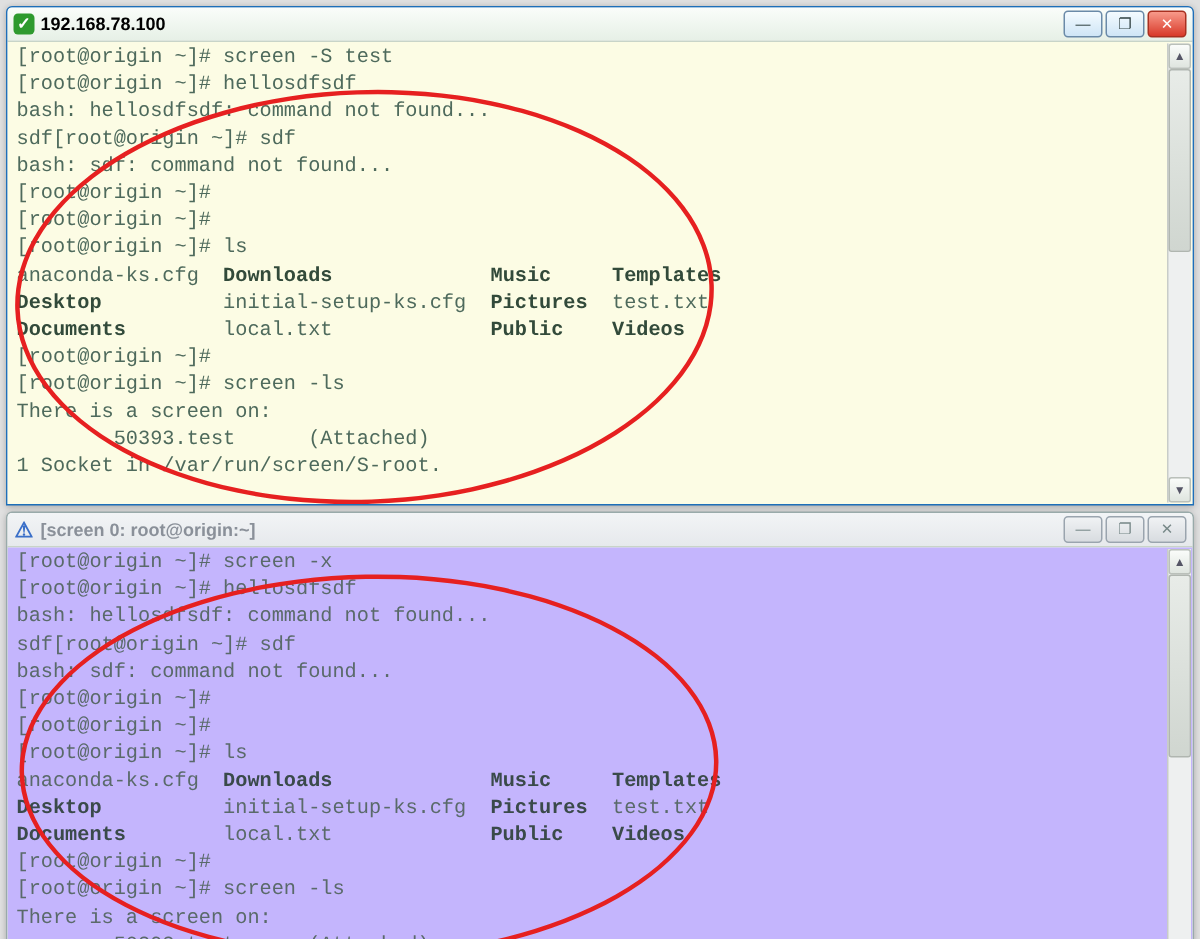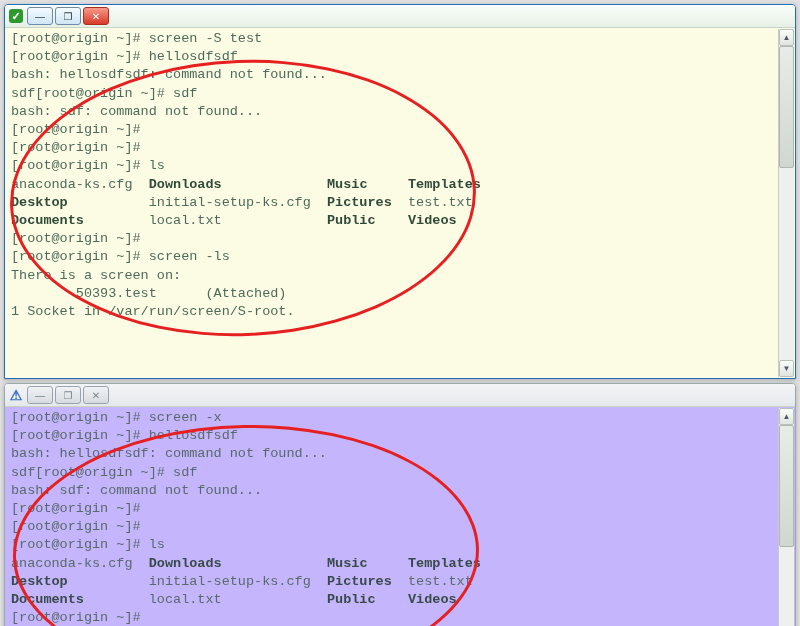--- a/index.html
+++ b/index.html
@@ -74,21 +74,21 @@
     color: #fff;
   }
   .window.inactive .win-btn {
     background: linear-gradient(#f0f2f4,#d8dce0);
     border-color: #9aa4ae;
     color: #788;
   }
   .terminal {
     position: relative;
     padding: 2px 6px 8px;
-    height: 350px;
+    height: 308px;
     box-sizing: border-box;
     overflow: hidden;
   }
   .t1 { background: #fcfce4; }
   .t2 { background: #c4b5fd; }
   .terminal pre {
     margin: 0;
     font-family: 'Courier New', monospace;
     font-size: 13.5px;
     line-height: 18.2px;
@@ -140,20 +140,21 @@
     border: 3px solid #e62020;
     border-radius: 50%;
   }
 </style>
 </head>
 <body>
 
 <div class="window">
   <div class="titlebar">
     <span class="status-icon check">✓</span>
+    <span class="title-text">192.168.78.100</span>
     <div class="win-btns">
       <div class="win-btn">—</div>
       <div class="win-btn">❐</div>
       <div class="win-btn close">✕</div>
     </div>
   </div>
   <div class="terminal t1">
     <pre id="term1">[root@origin ~]# screen -S test
 [root@origin ~]# hellosdfsdf
 bash: hellosdfsdf: command not found...
@@ -177,20 +178,21 @@
       </div>
       <div class="sb-btn">▼</div>
     </div>
     <div class="annot" style="left:5px;top:32px;width:460px;height:270px;transform:rotate(-2deg)"></div>
   </div>
 </div>
 
 <div class="window inactive">
   <div class="titlebar">
     <span class="status-icon warn">⚠</span>
+    <span class="title-text">[screen 0: root@origin:~]</span>
     <div class="win-btns">
       <div class="win-btn">—</div>
       <div class="win-btn">❐</div>
       <div class="win-btn">✕</div>
     </div>
   </div>
   <div class="terminal t2">
     <pre id="term2">[root@origin ~]# screen -x
 [root@origin ~]# hellosdfsdf
 bash: hellosdfsdf: command not found...

